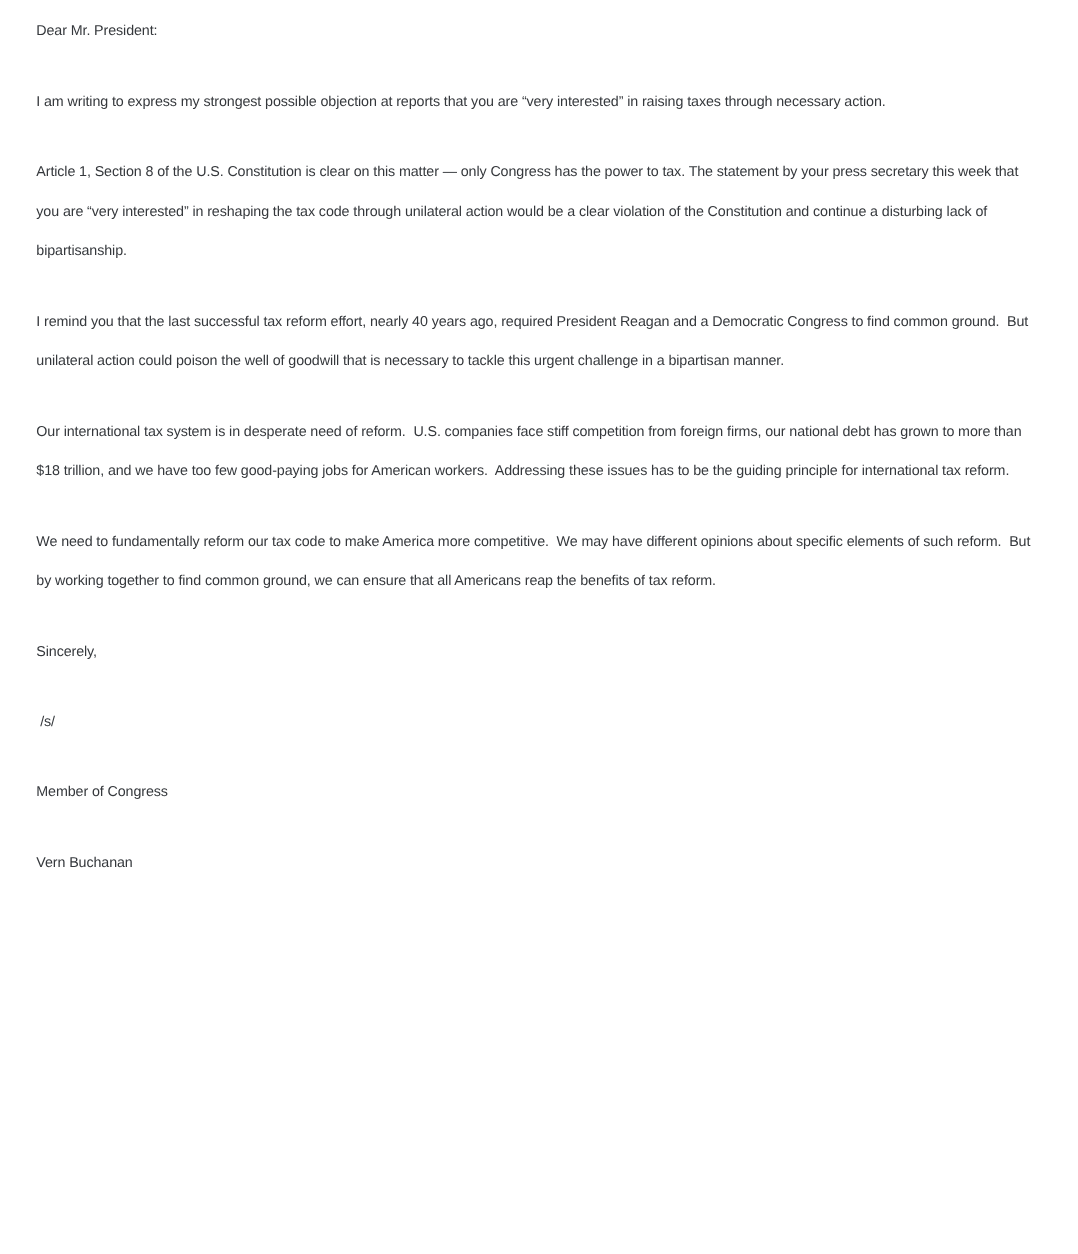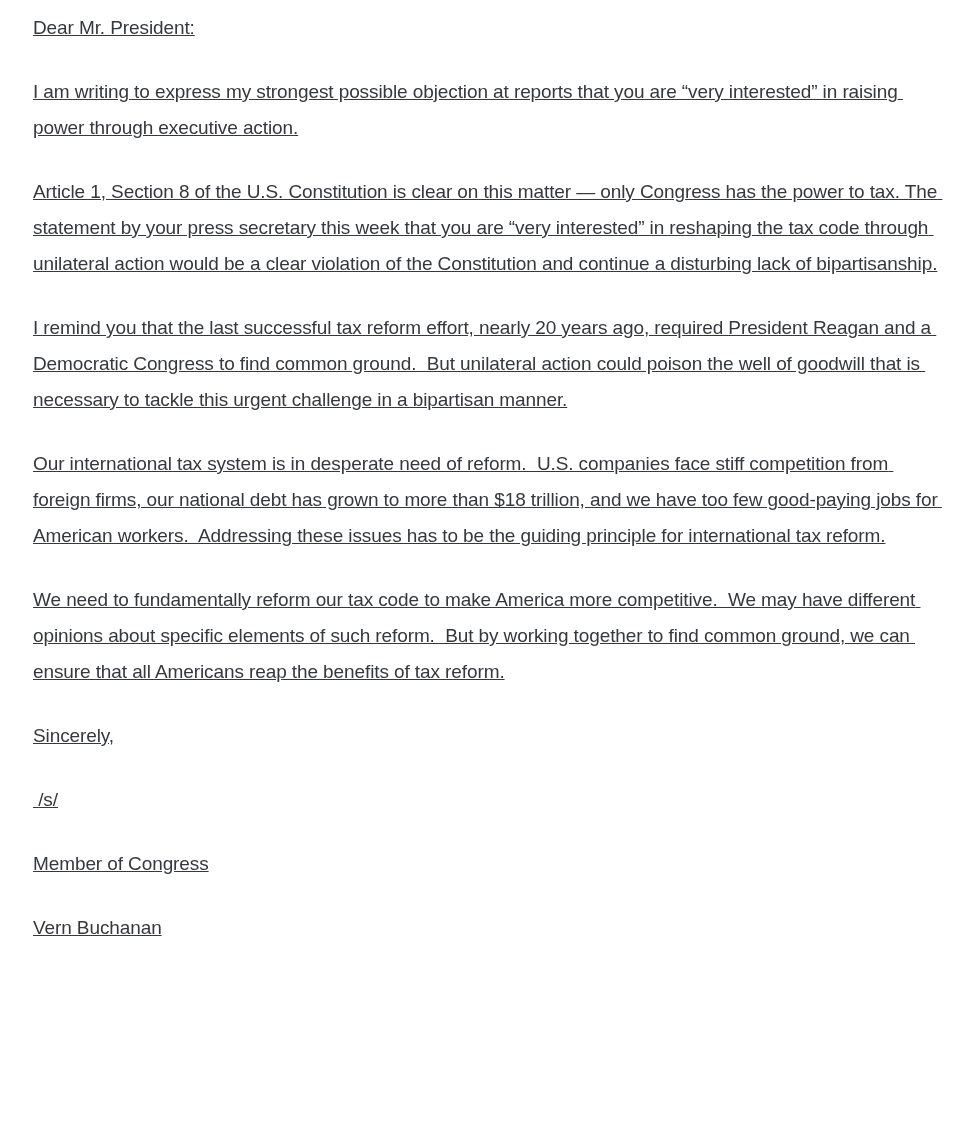--- a/index.html
+++ b/index.html
@@ -11,43 +11,42 @@
       width: 980px;
       height: 1140px;
       overflow: hidden;
       font-family: "Liberation Sans", "DejaVu Sans", sans-serif;
     }
     .letter {
       box-sizing: border-box;
       width: 980px;
       padding: 10px 32px 0 33px;
       color: #35383c;
-      font-size: 19px;
+      font-size: 13px;
       line-height: 36px;
       letter-spacing: -0.1px;
-      text-decoration: underline;
     }
     .letter p {
       margin: 0 0 28px 0;
       max-width: 915px;
       white-space: pre-wrap; 
     }
   </style>
 </head>
 <body>
 
 <div class="letter">
   <p>Dear Mr. President:</p>
 
-  <p>I am writing to express my strongest possible objection at reports that you are “very interested” in raising power through executive action.</p>
+  <p>I am writing to express my strongest possible objection at reports that you are “very interested” in raising taxes through necessary action.</p>
 
   <p>Article 1, Section 8 of the U.S. Constitution is clear on this matter — only Congress has the power to tax. The statement by your press secretary this week that you are “very interested” in reshaping the tax code through unilateral action would be a clear violation of the Constitution and continue a disturbing lack of bipartisanship.</p>
 
 
-  <p>I remind you that the last successful tax reform effort, nearly 20 years ago, required President Reagan and a Democratic Congress to find common ground.  But unilateral action could poison the well of goodwill that is necessary to tackle this urgent challenge in a bipartisan manner.</p>
+  <p>I remind you that the last successful tax reform effort, nearly 40 years ago, required President Reagan and a Democratic Congress to find common ground.  But unilateral action could poison the well of goodwill that is necessary to tackle this urgent challenge in a bipartisan manner.</p>
 
   <p>Our international tax system is in desperate need of reform.  U.S. companies face stiff competition from foreign firms, our national debt has grown to more than $18 trillion, and we have too few good-paying jobs for American workers.  Addressing these issues has to be the guiding principle for international tax reform.</p>
 
   <p>We need to fundamentally reform our tax code to make America more competitive.  We may have different opinions about specific elements of such reform.  But by working together to find common ground, we can ensure that all Americans reap the benefits of tax reform.</p>
 
   <p>Sincerely,</p>
 
   <p> /s/</p>
 
   <p>Member of Congress</p>

